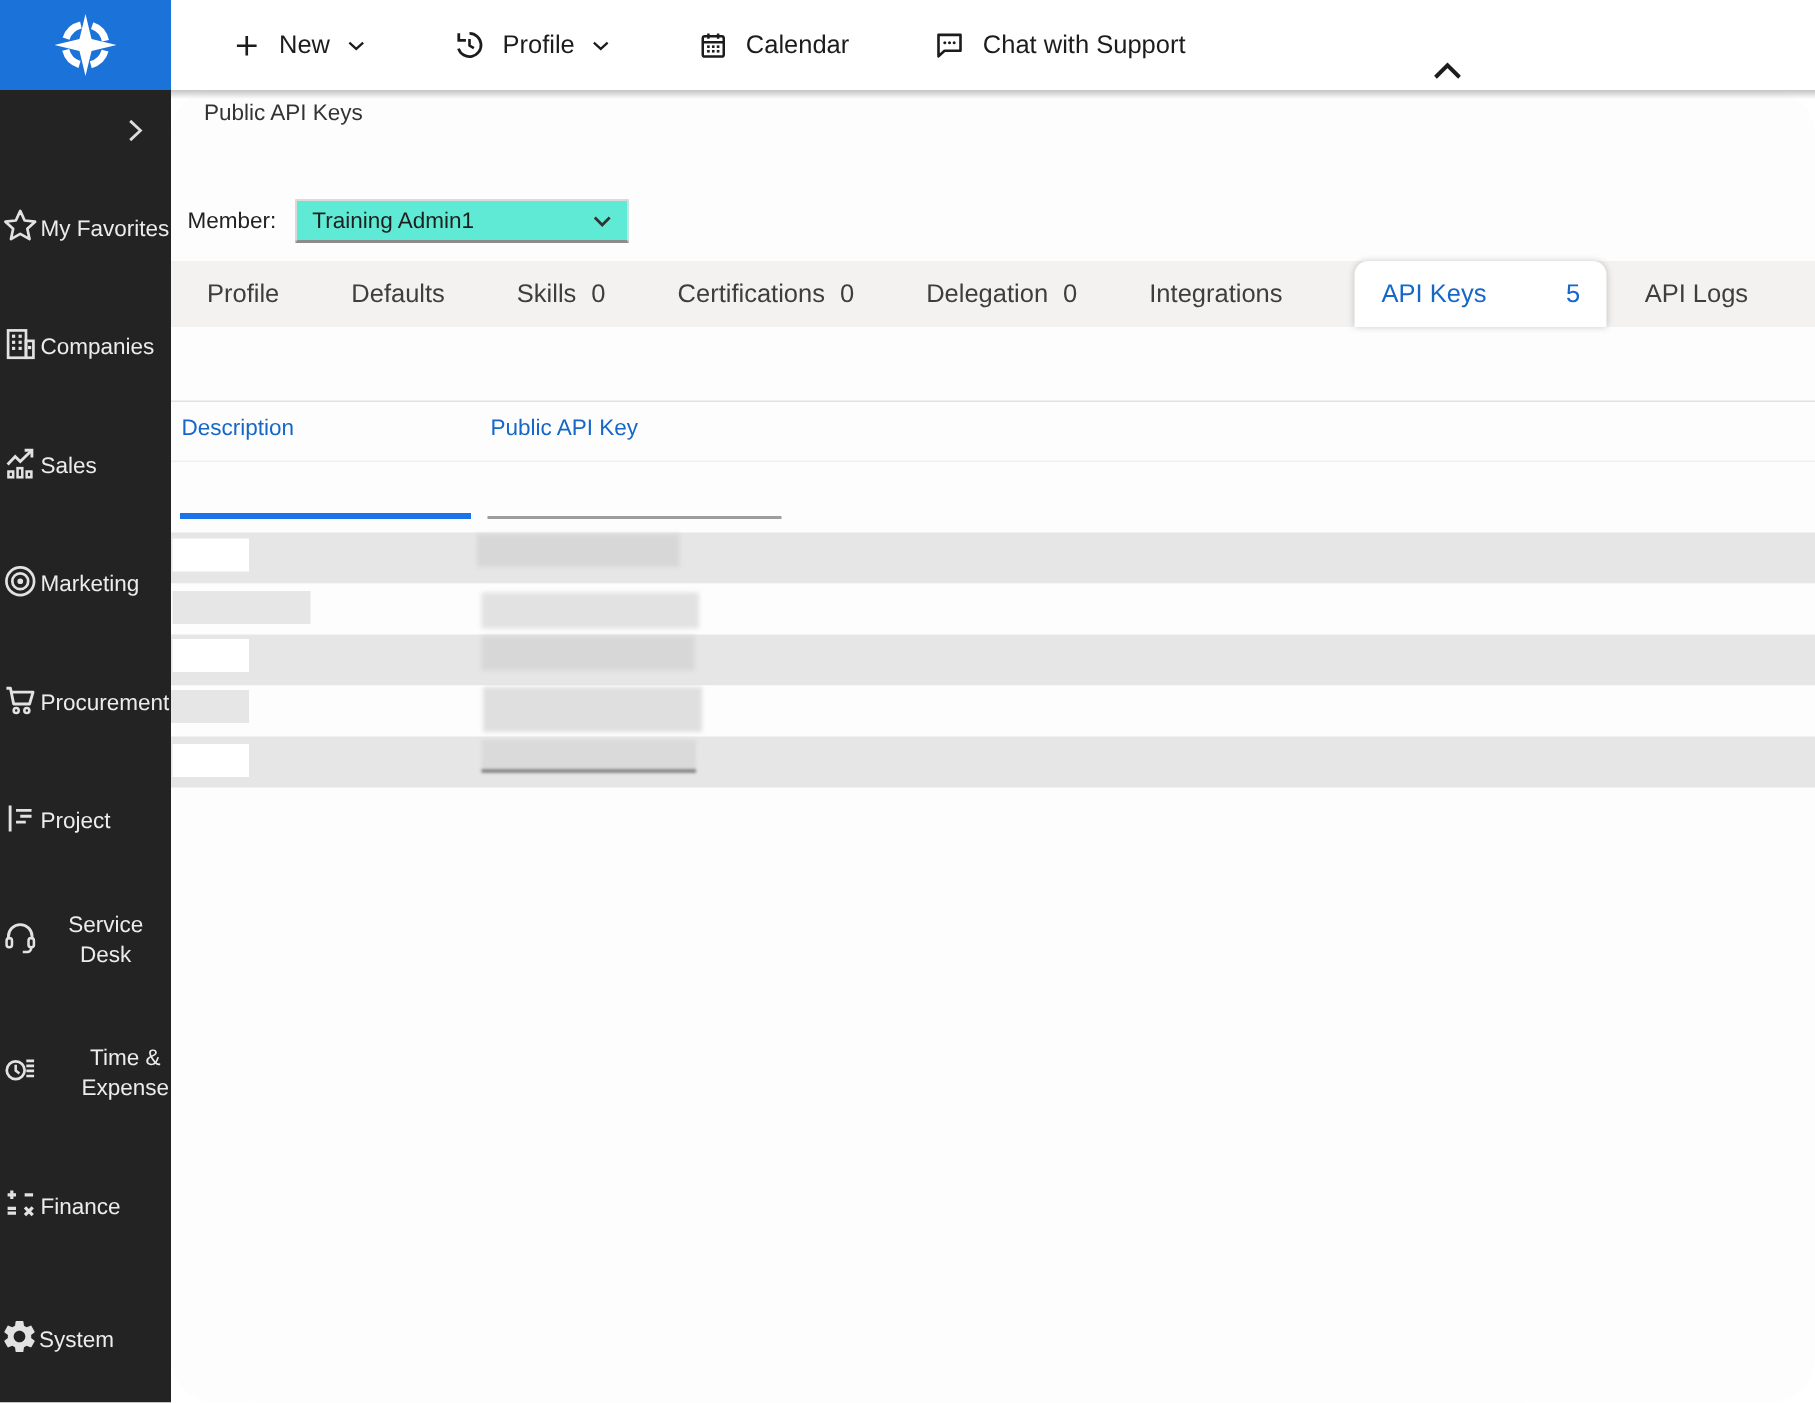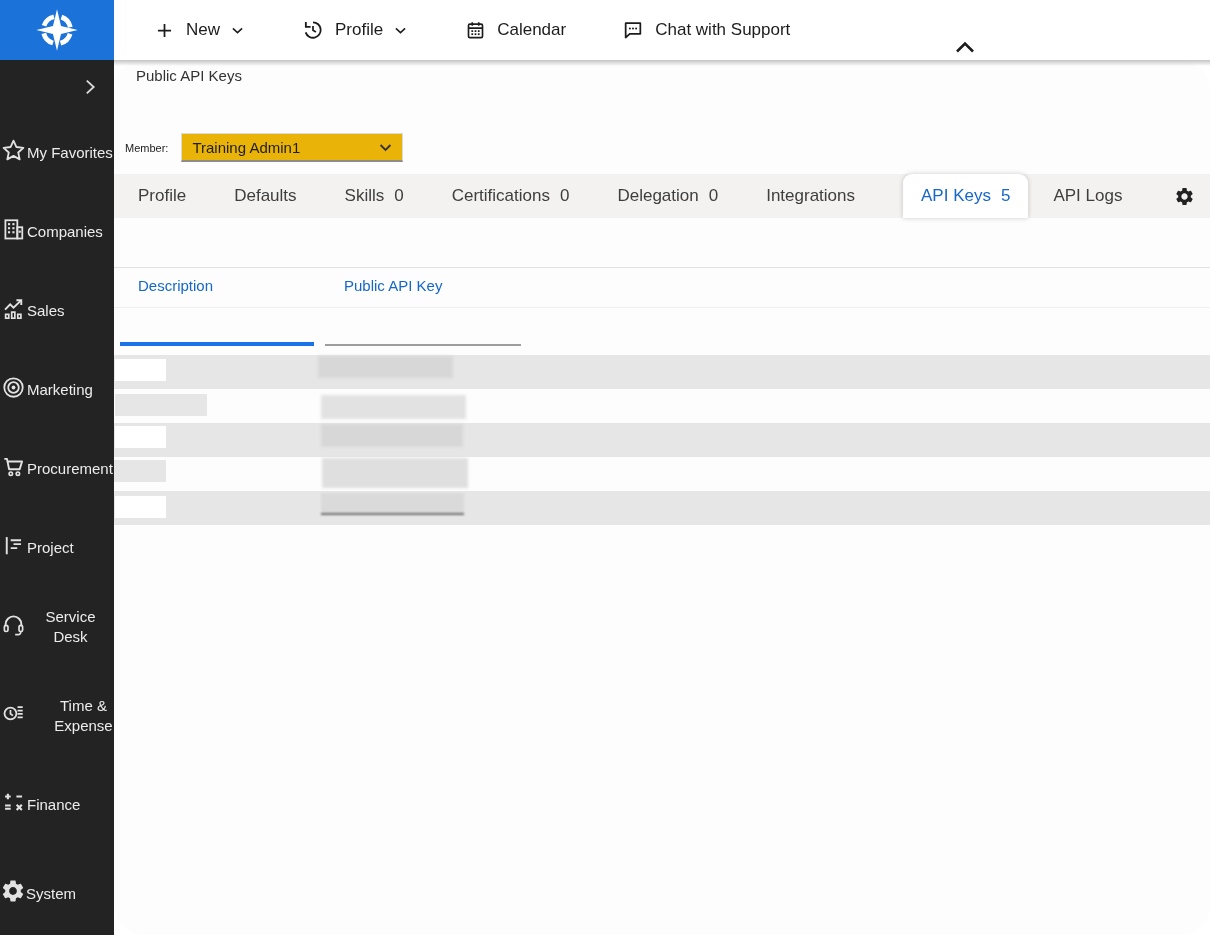--- a/index.html
+++ b/index.html
@@ -24,40 +24,40 @@
   .side-item .sicon { height: 27px; display: flex; align-items: center; justify-content: center; margin-top: 1px; }
   .side-item .slabel { margin-top: 7px; font-size: 15px; color: #ececec; text-align: center; line-height: 20px; }
 
   
   .main { position: absolute; top: 60px; left: 114px; width: 1096px; height: 875px; background: #fdfdfd; border-radius: 30px; }
   .main::before { content: ""; position: absolute; top: 0; left: 0; right: 0; height: 6px; background: linear-gradient(#c4c4c4, rgba(255,255,255,0)); }
 
   .page-title { position: absolute; top: 7px; left: 22px; font-size: 15px; color: #333333; }
 
   .member-row { position: absolute; top: 73px; left: 11px; display: flex; align-items: center; }
-  .member-label { font-size: 11px; color: #222222; }
-  .member-select { margin-left: 13px; width: 222px; height: 29px; background: #eab308; border: 1px solid #dadada; border-bottom: 2px solid #8c8c8c; display: flex; align-items: center; justify-content: space-between; padding: 0 8px 0 10px; font-size: 15px; color: #1f1f1f; cursor: pointer; }
+  .member-label { font-size: 15px; color: #222222; }
+  .member-select { margin-left: 13px; width: 222px; height: 29px; background: #5eead4; border: 1px solid #dadada; border-bottom: 2px solid #8c8c8c; display: flex; align-items: center; justify-content: space-between; padding: 0 8px 0 10px; font-size: 15px; color: #1f1f1f; cursor: pointer; }
 
   
   .tabs { position: absolute; top: 114px; left: 0; right: 0; height: 44px; background: #f3f2f1; display: flex; align-items: center; padding-left: 24px; font-size: 17px; color: #3e3e3e; }
   .tab { display: flex; align-items: center; margin-right: 48px; white-space: nowrap; cursor: pointer; }
   .tab .count { margin-left: 10px; }
-  .tab.active { background: #ffffff; height: 44px; padding: 0 18px; margin-right: 25px; border-radius: 9px 9px 0 0; box-shadow: 0 0 5px rgba(0,0,0,.20); color: #1567c8; font-weight: 500; }
+  .tab.active { background: #ffffff; height: 44px; padding: 0 18px; margin-right: 25px; border-radius: 9px 9px 0 0; box-shadow: 0 0 5px rgba(0,0,0,.20); color: #1567c8; font-weight: 500; gap: 43px; }
   .tab-gear { display: flex; align-items: center; cursor: pointer; margin-left: 4px; }
 
   
   .toolbar { position: absolute; top: 165px; left: 5px; display: flex; align-items: center; height: 40px; }
   .add-btn { width: 40px; height: 40px; background: #ffffff; border: 4px solid #1a73e8; display: flex; align-items: center; justify-content: center; cursor: pointer; }
   .txt-btn { font-size: 15px; font-weight: 600; letter-spacing: .4px; color: #1d1d1d; cursor: pointer; background: none; border: none; font-family: inherit; }
   .txt-btn.search { margin-left: 17px; }
   .txt-btn.clear { margin-left: 26px; }
   .toolbar-divider { position: absolute; top: 207px; left: 0; right: 0; height: 1px; background: #e2e2e2; }
 
   
-  .thead { position: absolute; top: 214px; left: 17px; right: 0; height: 33px; }
+  .thead { position: absolute; top: 214px; left: 0; right: 0; height: 33px; }
   .th { position: absolute; top: 3px; font-size: 15px; font-weight: 500; color: #1567c8; cursor: pointer; }
   .th.desc { left: 7px; }
   .th.key { left: 213px; }
   .thead-line { position: absolute; top: 247px; left: 0; right: 0; height: 1px; background: #f0f0f0; }
 
   .filter-input { position: absolute; top: 256px; height: 30px; background: transparent; border: none; outline: none; font-family: inherit; font-size: 14px; padding: 0 2px; }
   .filter-input.desc { left: 6px; width: 194px; border-bottom: 4px solid #1a73e8; }
   .filter-input.key { left: 211px; width: 196px; border-bottom: 2px solid #9e9e9e; }
 
   .rows { position: absolute; top: 295px; left: 0; right: 0; }

